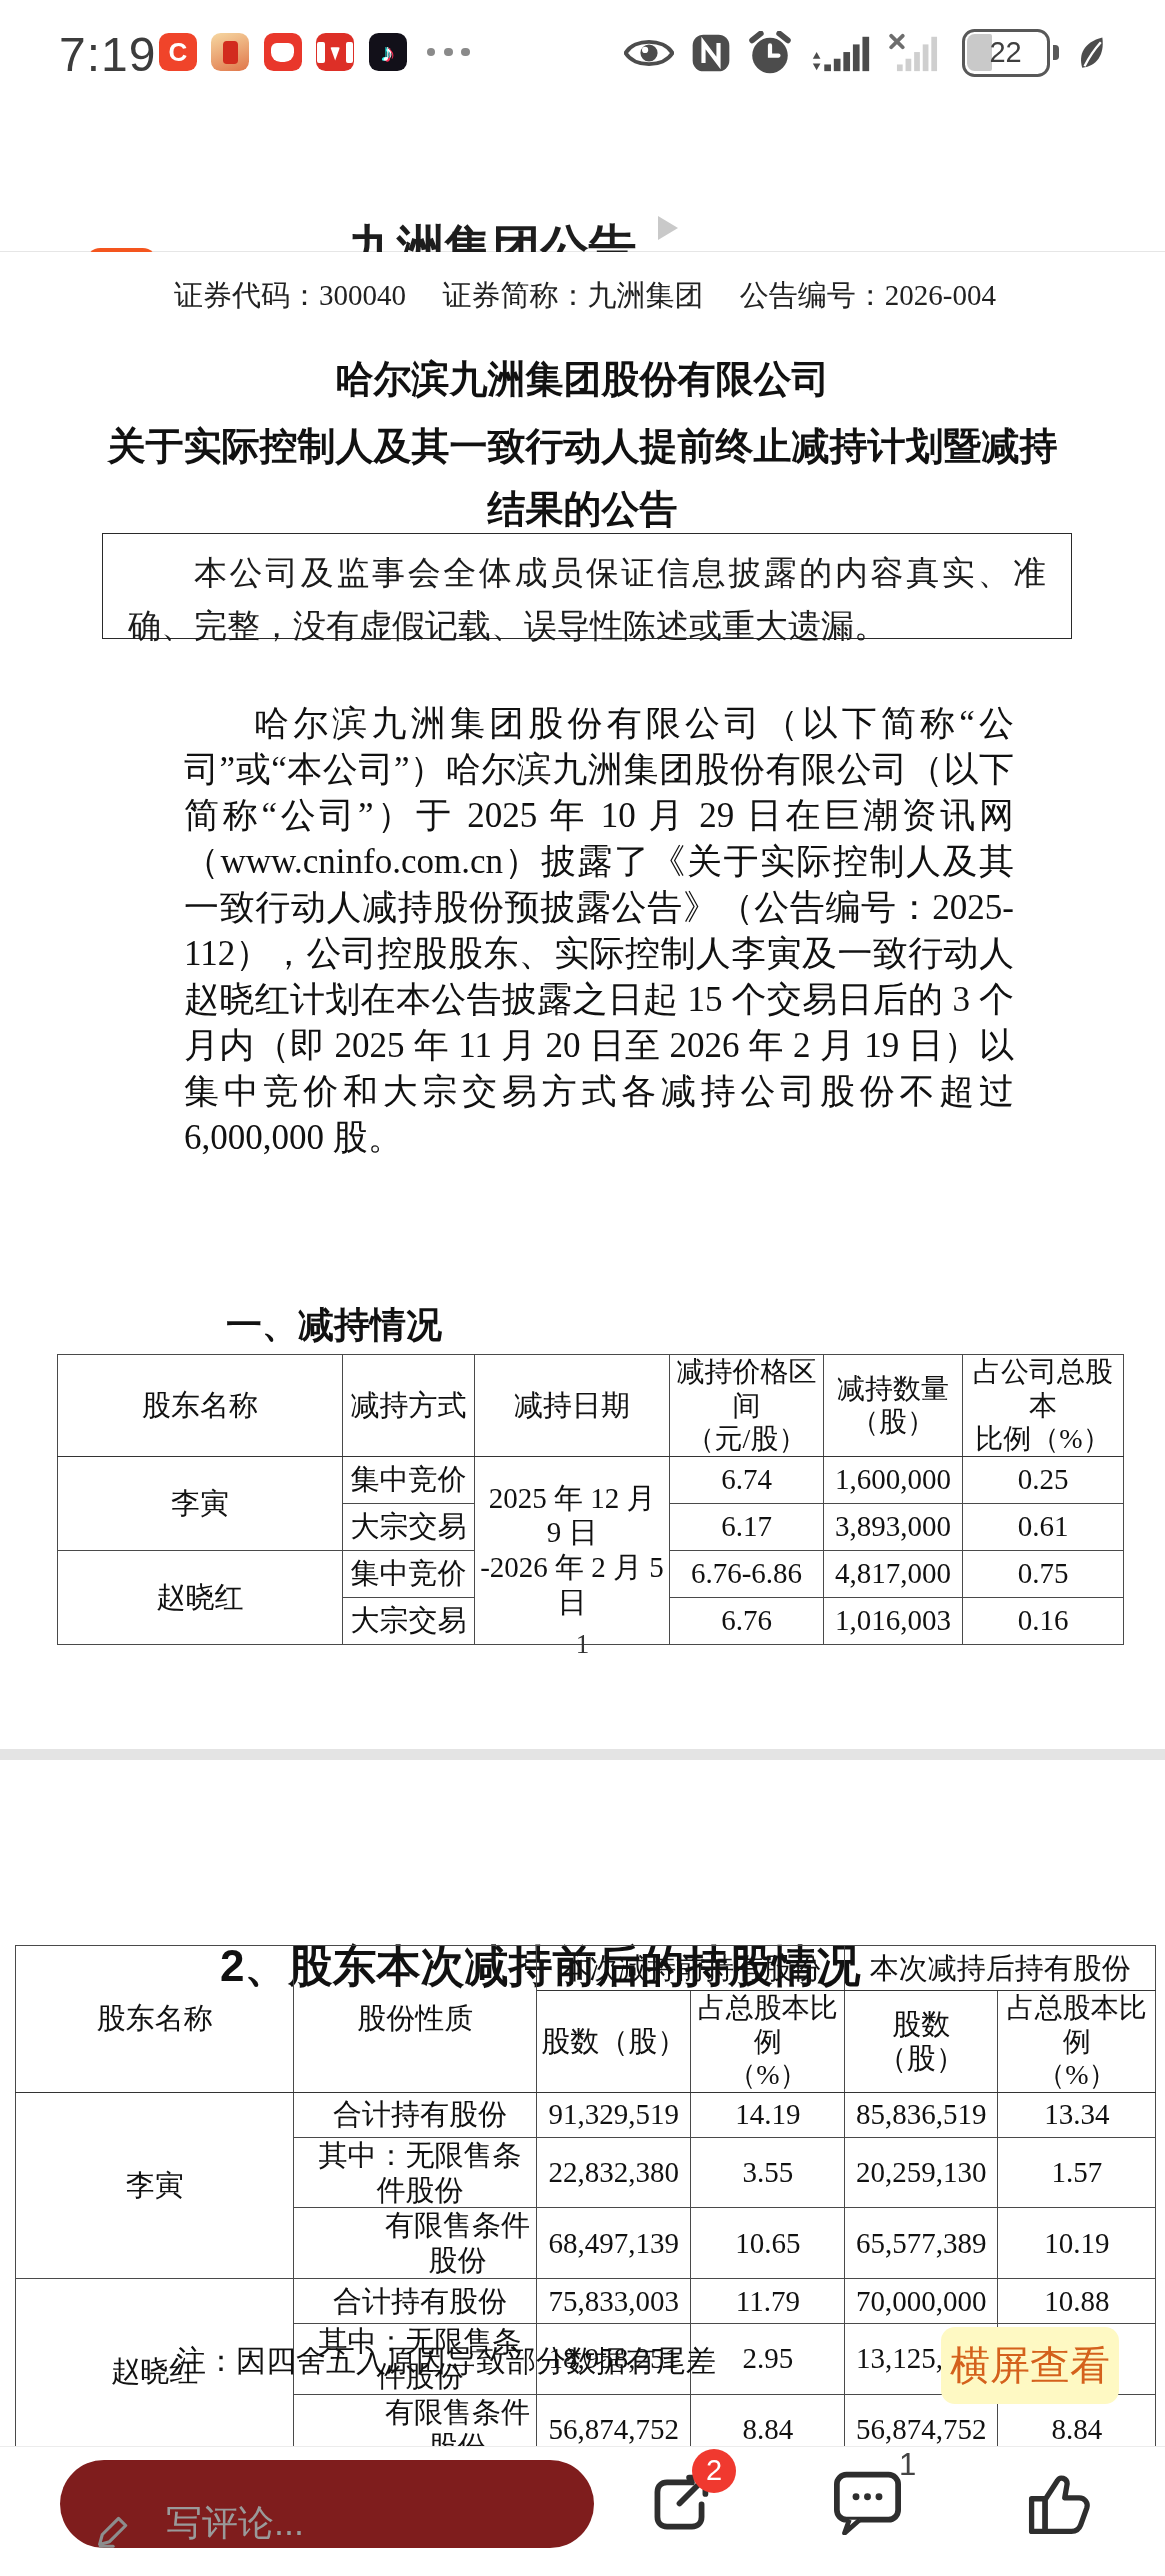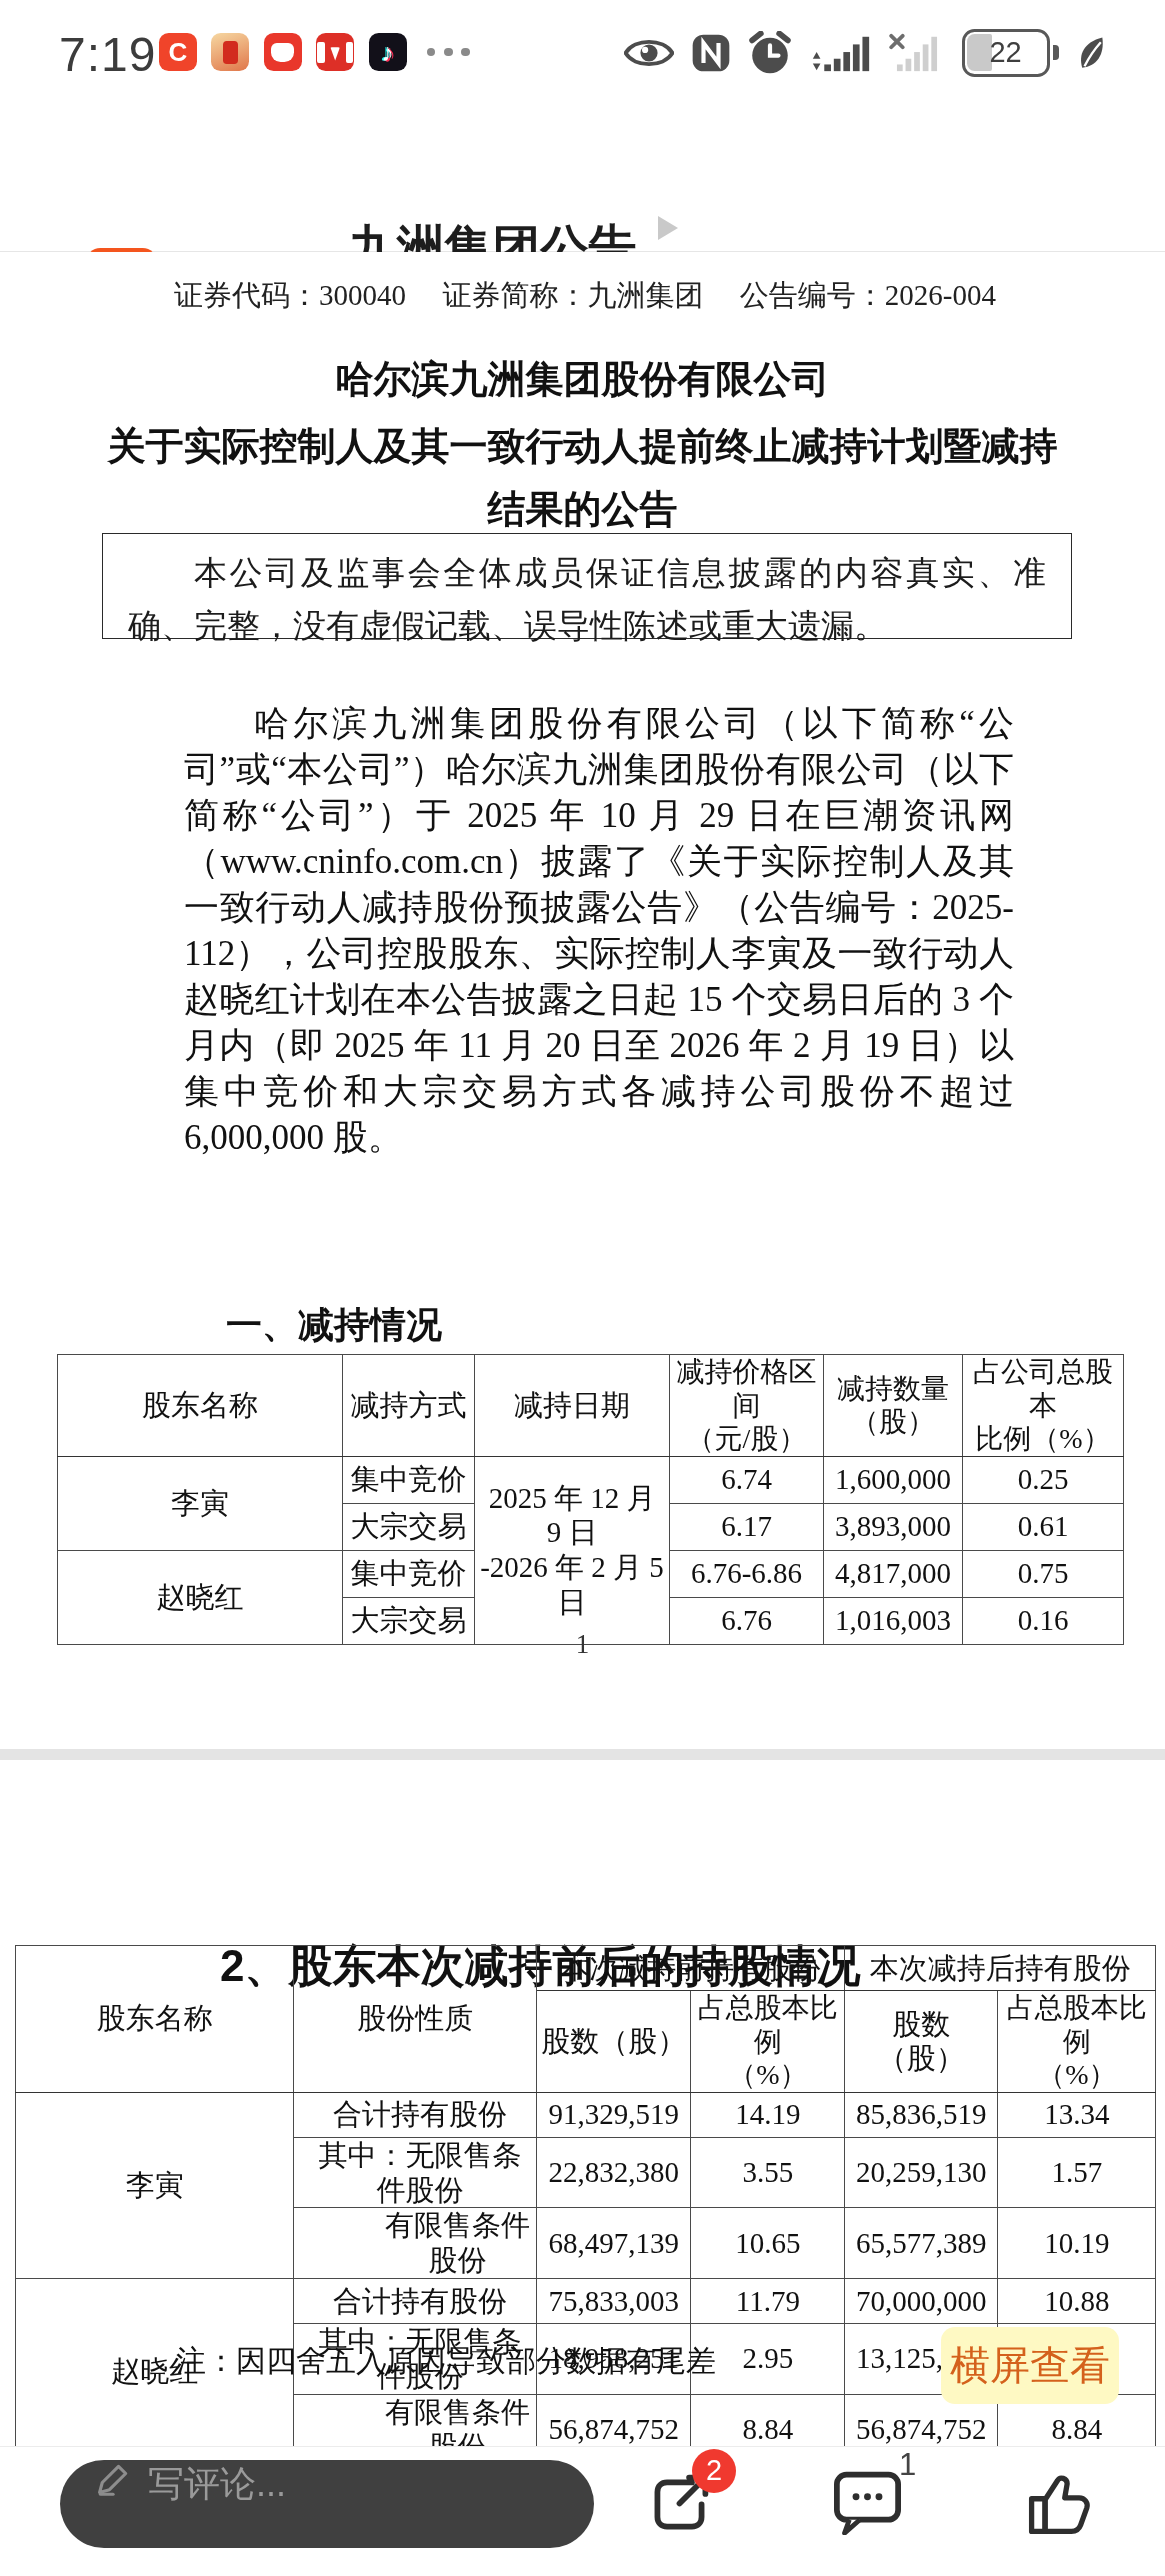--- a/index.html
+++ b/index.html
@@ -78,22 +78,22 @@
   table.t2 td{height:44px;}
   td.nat{text-align:left;}
   td.nat.sm{padding-left:13.4px;}
   td.nat.lg{padding-left:88px;}
   
   .landscape{position:absolute;top:2327px;left:941px;width:178px;height:77px;background:#fef9c3;border-radius:14px;
              display:flex;align-items:center;justify-content:center;font-size:40px;color:#d4611c;
              font-family:"Liberation Sans","DejaVu Sans",sans-serif;}
   
   .bottombar{position:absolute;top:2446px;left:0;width:1165px;height:130px;background:#fff;border-top:1.9px solid #ececec;}
-  .cpill{position:absolute;left:60px;top:13.4px;width:534px;height:88px;background:#404040;border-radius:44px;
-         display:flex;align-items:flex-start;padding-left:36px;gap:16px;box-sizing:border-box;}
+  .cpill{position:absolute;left:60px;top:13.4px;width:534px;height:88px;background:#7f1d1d;border-radius:44px;
+         display:flex;align-items:flex-end;padding-left:36px;gap:34px;box-sizing:border-box;}
   .cpill .ph{font-size:36px;color:#9a9a9a;}
   .bb-ic{position:absolute;top:21px;}
   .bb-share{left:644px;}
   .bb-comment{left:832px;}
   .bb-like{left:1022px;}
   .badge{position:absolute;left:692px;top:1.9px;width:44px;height:44px;background:#f0392f;border-radius:50%;
          color:#fff;font-size:29px;display:flex;align-items:center;justify-content:center;}
   .ccount{position:absolute;left:899px;top:0;font-size:31px;color:#444;}
 </style>
 </head>

